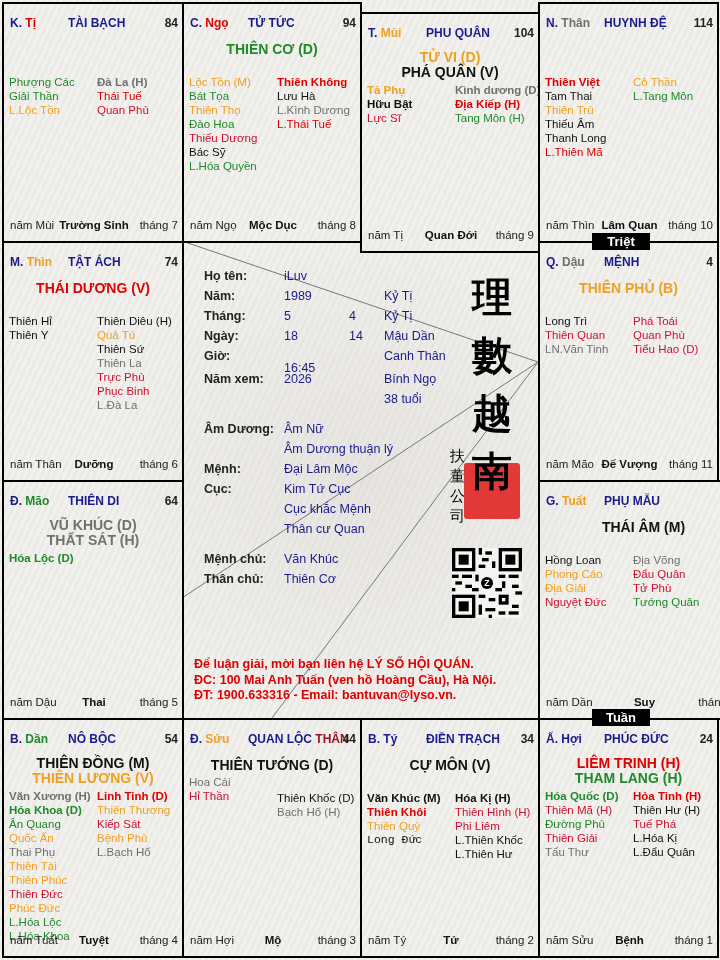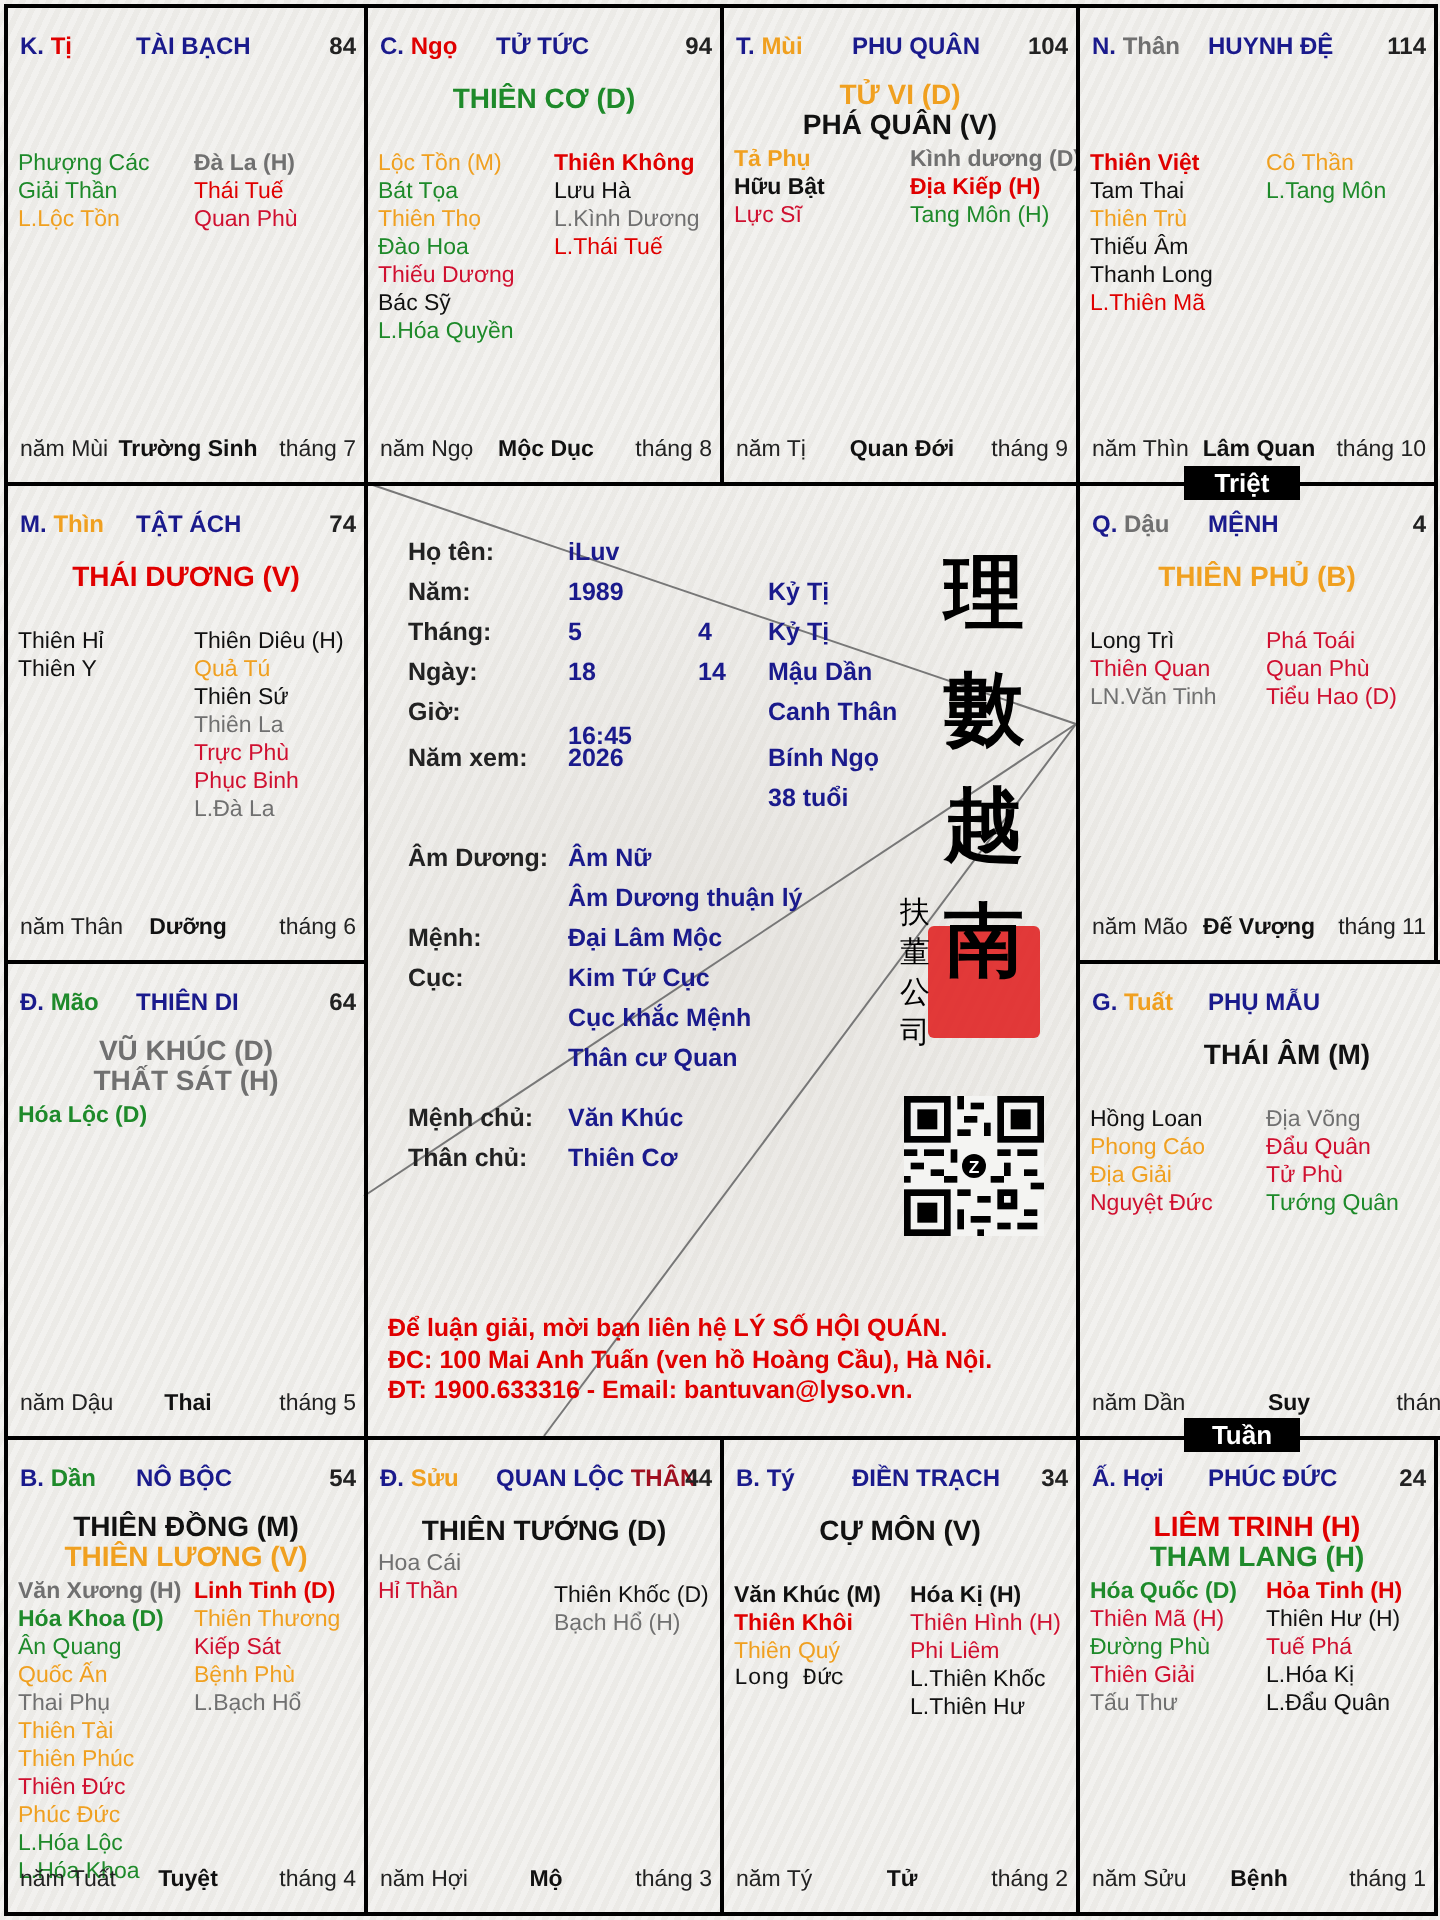--- a/index.html
+++ b/index.html
@@ -46,21 +46,21 @@
   .foot .m { position: absolute; right: 0; }
   .b { font-weight: bold; }
   .tag {
     position: absolute; background: #000; color: #fff; font-weight: bold;
     font-size: 13px; text-align: center; line-height: 17px; height: 17px; z-index: 5;
   }
   .center {
     position: absolute; left: 182px; top: 241px; width: 356px; height: 477px;
   }
   .info {
-    position: absolute; font-weight: bold; font-size: 12.5px; color: #1a1a8c;
+    position: absolute; font-weight: normal; font-size: 12.5px; color: #1a1a8c;
   }
   .lbl { position: absolute; color: #222; font-weight: bold; font-size: 12.5px; }
   .contact {
     position: absolute; left: 12px; top: 416px; color: #e00000; font-weight: bold;
     font-size: 12.5px; line-height: 15.5px;
   }
   .cal {
     position: absolute; font-family: "DejaVu Serif", serif; font-weight: bold; color: #000;
     font-size: 40px; line-height: 56px;
   }
@@ -113,21 +113,21 @@
         <div style="color: rgb(17, 17, 17);">Lưu Hà</div>
         <div style="color: rgb(112, 112, 112);">L.Kình Dương</div>
         <div style="color: rgb(224, 0, 0);">L.Thái Tuế</div>
       </div>
       <div class="foot">
         <span class="y">năm Ngọ</span>
         <span class="st">Mộc Dục</span>
         <span class="m">tháng 8</span>
       </div>
     </div>
-  <div class="cell" style="left:360px;top:2px;width:180px;height:241px;">
+  <div class="cell" style="left:360px;top:12px;width:180px;height:241px;">
       <div class="hdr"><span class="can">T.</span> <span class="chi" style="color:#f0a020">Mùi</span><span class="palace"><span>PHU QUÂN</span></span><span class="age">104</span></div>
       <div class="major" style="top: 36px; color: rgb(240, 160, 32);">TỬ VI (D)</div>
       <div class="major" style="top: 51px; color: rgb(17, 17, 17);">PHÁ QUÂN (V)</div>
       <div class="col" style="left: 5px; top: 69px;">
         <div class="b" style="color: rgb(240, 160, 32);">Tả Phụ</div>
         <div class="b" style="color: rgb(17, 17, 17);">Hữu Bật</div>
         <div style="color: rgb(208, 16, 48);">Lực Sĩ</div>
       </div>
       <div class="col" style="left: 93px; top: 69px;">
         <div class="b" style="color: rgb(112, 112, 112);">Kình dương (D)</div>

